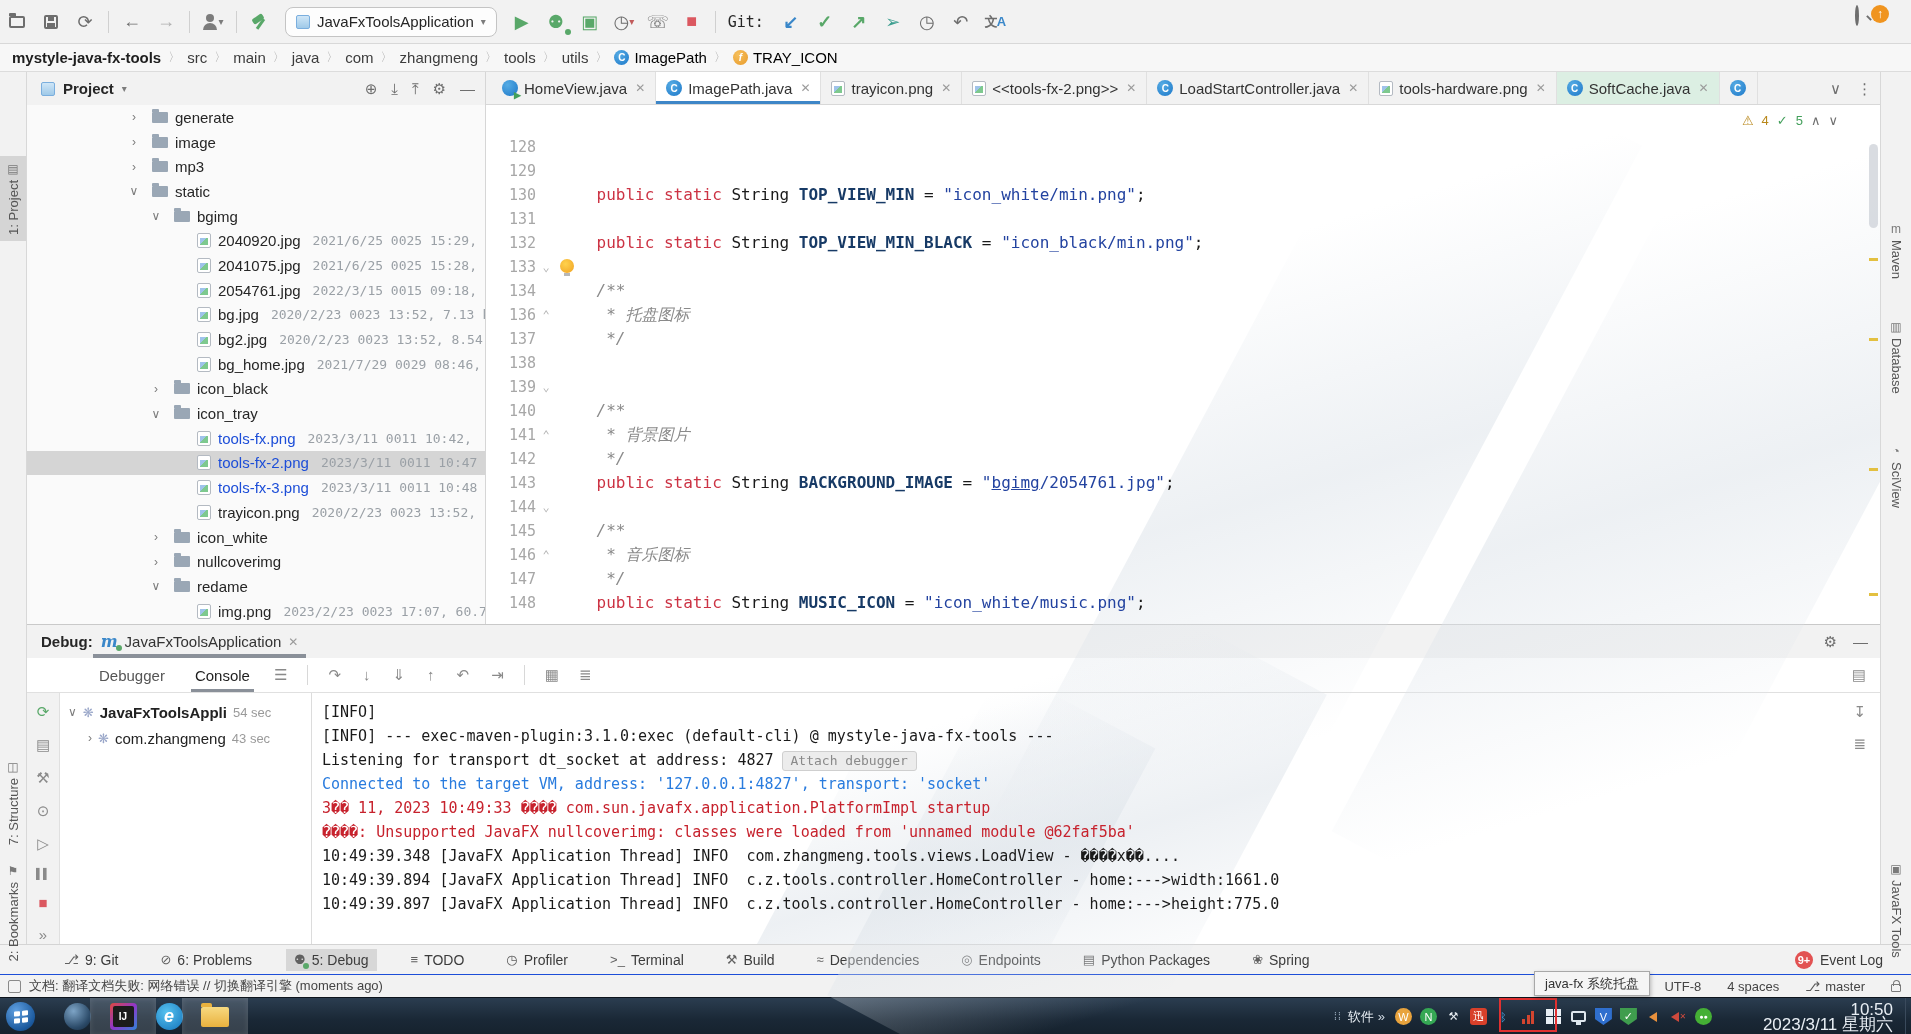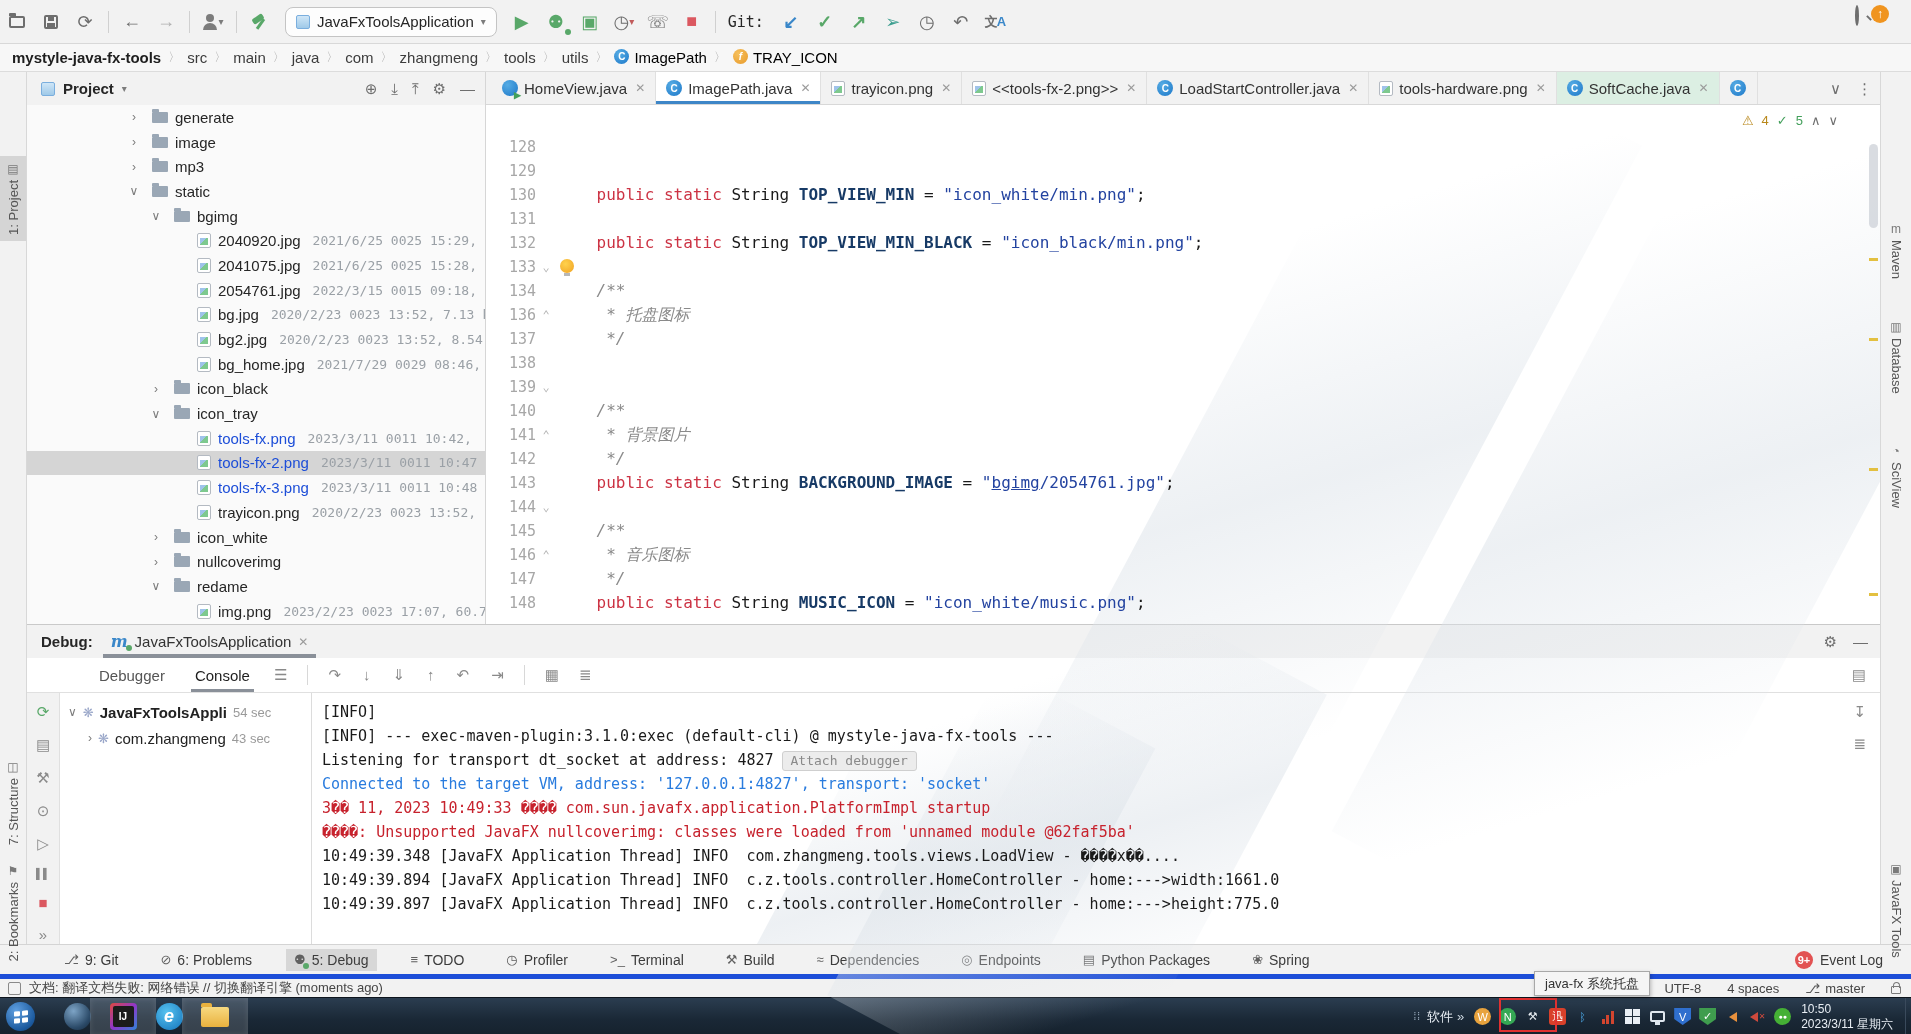--- a/index.html
+++ b/index.html
@@ -28,21 +28,21 @@
   .icon-save::after { content:""; position:absolute; left:1px; bottom:0; width:8px; height:4px; background:#6e6e6e; }
   .lens { position:relative; width:12px; height:12px; border:2px solid #6e6e6e; border-radius:50%; }
   .lens::after { content:""; position:absolute; left:9px; top:10px; width:6px; height:2px; background:#6e6e6e; transform:rotate(45deg); }
   .upd-circle { width:18px; height:18px; border-radius:50%; background:#f0941f; color:#fff; font-size:12px; display:flex; align-items:center; justify-content:center; font-weight:bold; }
   .txtA { font-size:13px; color:#6e6e6e; font-weight:bold; letter-spacing:-1px; }
   .dotted { position:relative; }
   .gdot::after { content:""; position:absolute; width:6px; height:6px; background:#59a869; border-radius:50%; right:2px; bottom:2px; }
 
   
   #breadcrumbs { position:absolute; left:0; top:44px; width:1911px; height:28px; background:#f7f7f7; border-bottom:1px solid #dcdcdc; display:flex; align-items:center; padding-left:12px; }
-  .crumb { display:flex; align-items:flex-start; }
+  .crumb { display:flex; align-items:center; }
   .crumb-label { color:#3c3c3c; font-size:15px; }
   .crumb.bold .crumb-label { font-weight:bold; color:#1e1e1e; }
   .crumb.link .crumb-label { color:#000000; }
   .crumb-sep { color:#a9a9a9; margin:0 7px; font-size:12px; }
   .crumb-ic { width:15px; height:15px; border-radius:50%; color:#fff; font-size:10px; display:flex; align-items:center; justify-content:center; margin-right:5px; font-weight:bold; }
   .crumb-ic.class { background:radial-gradient(circle at 35% 30%,#56ace4,#1d78c9); }
   .crumb-ic.field { background:radial-gradient(circle at 35% 30%,#f6c05c,#e89a2b); font-style:italic; }
 
   
   .stripe { position:absolute; top:72px; bottom:90px; width:27px; background:#f2f2f2; z-index:5; }
@@ -97,21 +97,21 @@
   .cm { color:#8a8a8a; font-style:italic; } .fld { color:#173a66; font-weight:bold; }
   #inspections { position:absolute; right:36px; top:6px; z-index:3; display:flex; align-items:center; gap:8px; font-size:13px; color:#6e6e6e; background:rgba(255,255,255,.6); padding:2px 6px; border-radius:4px; }
   #inspections .warn { color:#b9881c; } #inspections .ok { color:#44a05c; }
   #ed-scroll { position:absolute; right:0; top:33px; bottom:0; width:13px; z-index:3; }
   #ed-scroll .thumb { position:absolute; left:2px; top:6px; width:9px; height:84px; background:#cfd3d9; border-radius:5px; opacity:.8; }
   #ed-scroll .mark { position:absolute; left:2px; width:9px; height:3px; background:#e3c040; }
   .streak { position:absolute; background:linear-gradient(135deg,rgba(255,255,255,0) 20%,rgba(222,228,234,.55) 50%,rgba(255,255,255,0) 80%); transform:rotate(28deg); pointer-events:none; z-index:1; }
 
   
   #debug-panel { position:absolute; left:27px; top:624px; width:1853px; height:320px; background:#fff; border-top:1px solid #c9c9c9; }
-  #debug-header { height:33px; background:#f2f2f2; display:flex; align-items:center; padding-left:14px; gap:10px; position:relative; }
+  #debug-header { height:33px; background:#f2f2f2; display:flex; align-items:center; padding-left:14px; position:relative; }
   #debug-header .dh-title { font-weight:bold; color:#262626; }
   .run-tab { display:flex; align-items:center; gap:7px; padding:0 8px; height:100%; position:relative; }
   .run-tab::after { content:""; position:absolute; left:0; right:0; bottom:0; height:4px; background:#8a9099; }
   .mvn-ic { font-family:"DejaVu Serif",serif; font-style:italic; font-weight:bold; color:#3a87c9; position:relative; font-size:16px; }
   .mvn-ic::after { content:""; position:absolute; width:6px; height:6px; border-radius:50%; background:#59a869; right:-4px; bottom:0; }
   #debug-header .dh-ics { position:absolute; right:12px; display:flex; gap:16px; color:#6e6e6e; }
   #debug-toolbar { height:35px; border-bottom:1px solid #e0e0e0; display:flex; align-items:center; padding-left:68px; gap:20px; position:relative; }
   .dtab { color:#555; padding:5px 4px; }
   .dtab.selected { color:#1e1e1e; box-shadow:0 3px 0 #8a9099; }
   .dt-sep { width:1px; height:20px; background:#d8d8d8; }
@@ -134,21 +134,21 @@
   
   #bottom-bar { position:absolute; left:0; top:944px; width:1911px; height:30px; background:#f2f2f2; border-top:1px solid #d4d4d4; display:flex; align-items:center; padding-left:56px; gap:26px; font-size:14px; color:#3c3c3c; }
   .bb-item { display:flex; align-items:center; gap:6px; padding:3px 8px; white-space:nowrap; }
   .bb-item.selected { background:#d7d7d7; }
   .bb-glyph { color:#616161; font-size:13px; position:relative; }
   .bb-item.selected .bb-glyph::after { content:""; position:absolute; width:6px; height:6px; border-radius:50%; background:#59a869; right:-3px; bottom:-2px; }
   #event-log { position:absolute; right:28px; display:flex; align-items:center; gap:7px; }
   .badge { background:#e25252; color:#fff; border-radius:50%; width:18px; height:18px; font-size:11px; display:flex; align-items:center; justify-content:center; font-weight:bold; }
 
   
-  #status-bar { position:absolute; left:0; top:974px; width:1911px; height:23px; background:#f2f2f2; border-top:5px solid #1d4ed8; display:flex; align-items:center; font-size:13px; color:#454545; }
+  #status-bar { position:absolute; left:0; top:974px; width:1911px; height:23px; background:#f2f2f2; border-top:1px solid #1d4ed8; display:flex; align-items:center; font-size:13px; color:#454545; }
   #status-left { display:flex; align-items:center; gap:8px; padding-left:8px; }
   .corner-ic { width:13px; height:13px; border:1px solid #8a8a8a; border-radius:2px; }
   #status-right { position:absolute; right:10px; display:flex; align-items:center; gap:26px; }
   .branch-ic { font-size:13px; color:#555; }
   .lock-ic { width:10px; height:8px; border:1.5px solid #7a7a7a; border-radius:1px; position:relative; margin-top:4px; }
   .lock-ic::before { content:""; position:absolute; left:1px; top:-5px; width:5px; height:5px; border:1.5px solid #7a7a7a; border-bottom:none; border-radius:4px 4px 0 0; }
 
   
   #taskbar { position:absolute; left:0; top:997px; width:1911px; height:37px; background:linear-gradient(180deg,#2b3d50,#1a2836 60%,#16222e); border-top:1px solid #0d141c; }
   #start-btn { position:absolute; left:6px; top:4px; width:29px; height:29px; border-radius:50%; background:radial-gradient(circle at 35% 30%,#5f9fe0,#1c5a9e 70%,#0d3a6e); display:flex; align-items:center; justify-content:center; }
@@ -170,21 +170,21 @@
   .tray-ic { width:17px; height:17px; display:flex; align-items:center; justify-content:center; font-size:11px; color:#fff; flex:none; }
   .tray-ic.circle { border-radius:50%; } .tray-ic.square { border-radius:3px; }
   .tray-ic.shield { clip-path:polygon(0 0,100% 0,100% 65%,50% 100%,0 65%); }
   .sigbars { display:flex; align-items:flex-end; gap:1.5px; height:14px; }
   .sigbars i { width:3px; background:#d2452f; }
   .gridic { display:grid; grid-template-columns:7px 7px; grid-template-rows:7px 7px; gap:1.5px; }
   .gridic i { background:#e8eef4; }
   .monitor-ic { width:15px; height:11px; border:2px solid #dfe7ee; border-radius:2px; position:relative; }
   .monitor-ic::after { content:""; position:absolute; left:3px; bottom:-5px; width:5px; height:3px; background:#dfe7ee; }
   .spk { width:0; height:0; border-top:5px solid transparent; border-bottom:5px solid transparent; border-right:8px solid currentColor; position:relative; }
-  #clock { font-size:12px; line-height:15px; margin-right:12px; }
+  #clock { text-align:right; font-size:17px; line-height:15px; margin-right:12px;margin-left:41px; }
   #tb-sliver { width:6px; height:37px; border-left:1px solid #3a4a5c; }
 
   
   #anno-box { position:absolute; left:1499px; top:998px; width:58px; height:34px; border:2px solid #e03131; z-index:60; }
   #tray-tooltip { position:absolute; left:1534px; top:971px; height:25px; background:#f5f5f5; border:1px solid #a8a8a8; box-shadow:1px 2px 4px rgba(0,0,0,.25); display:flex; align-items:center; padding:0 10px; font-size:13px; color:#333; z-index:61; }
 </style>
 </head>
 <body>
 
 <div id="toolbar">

